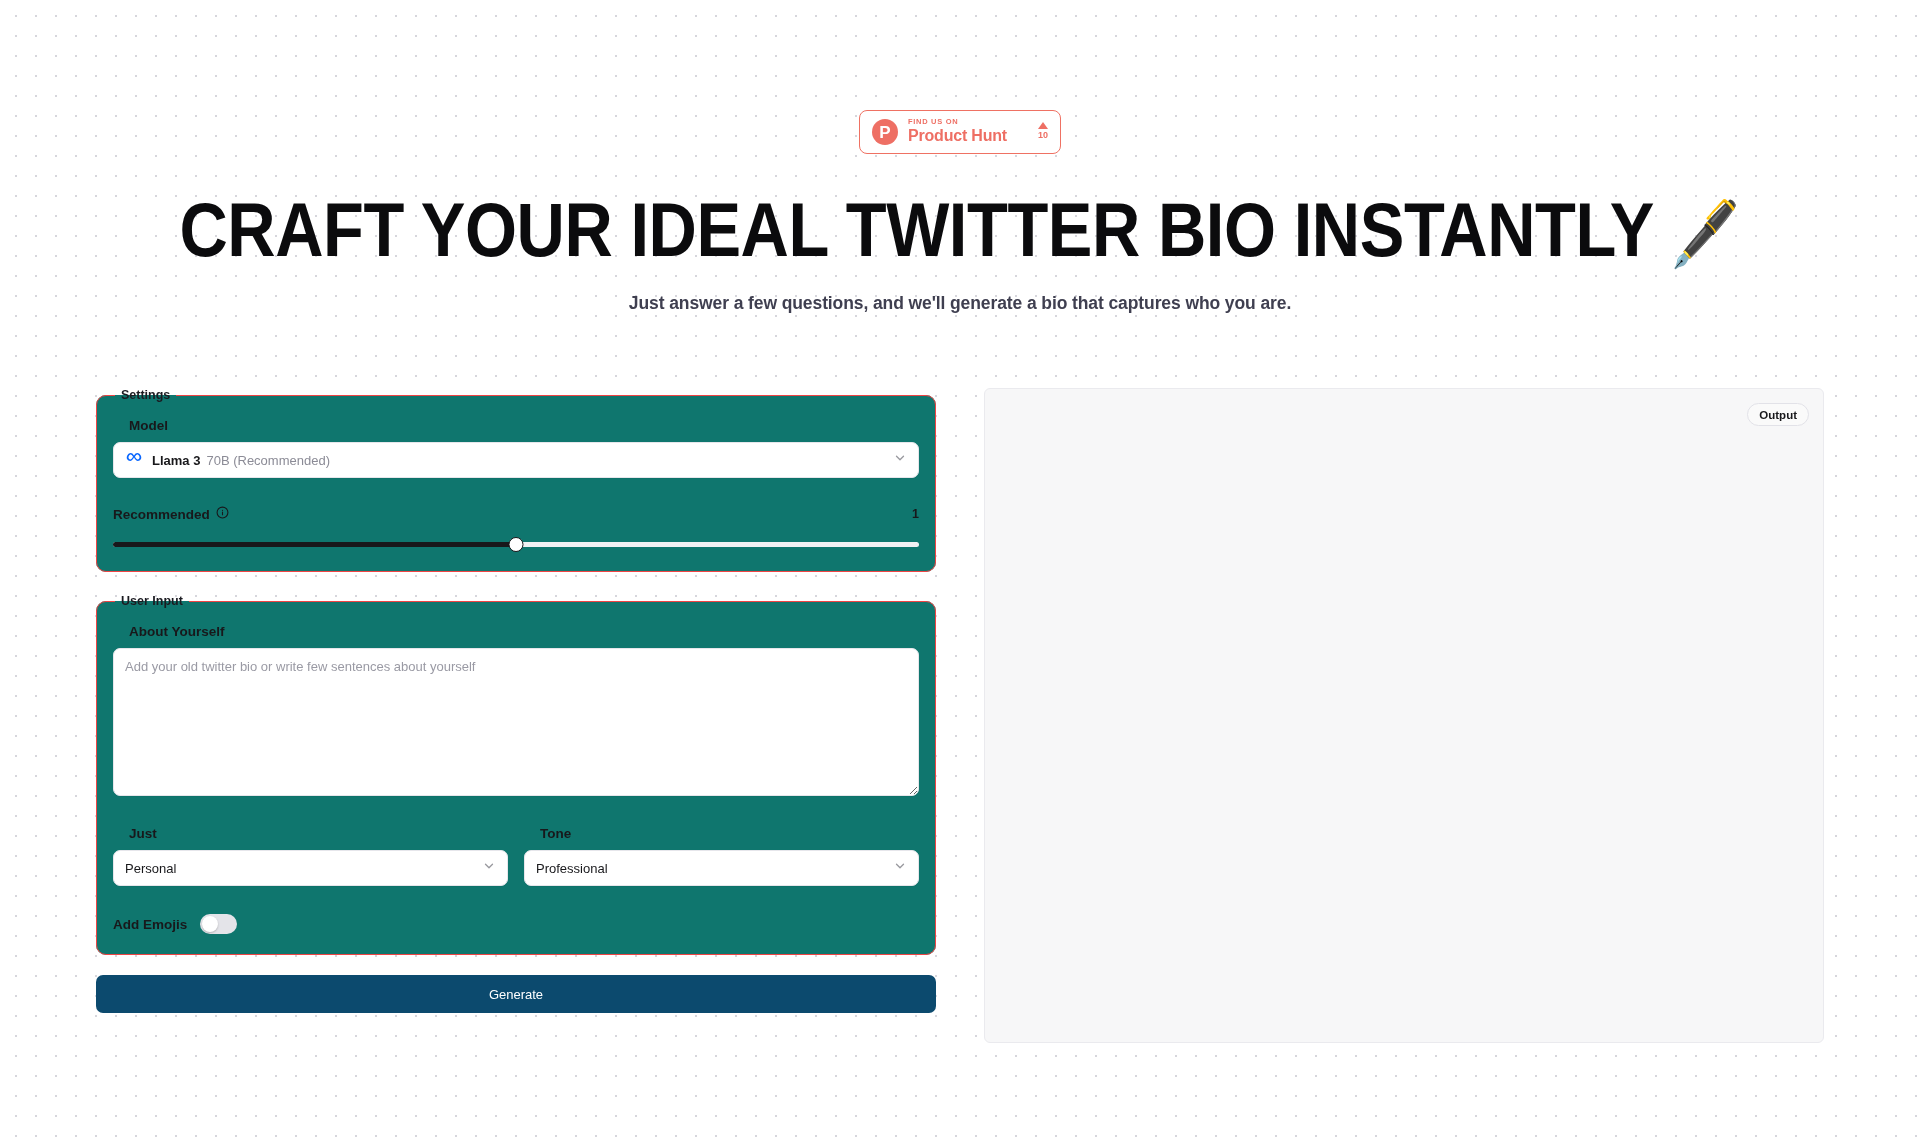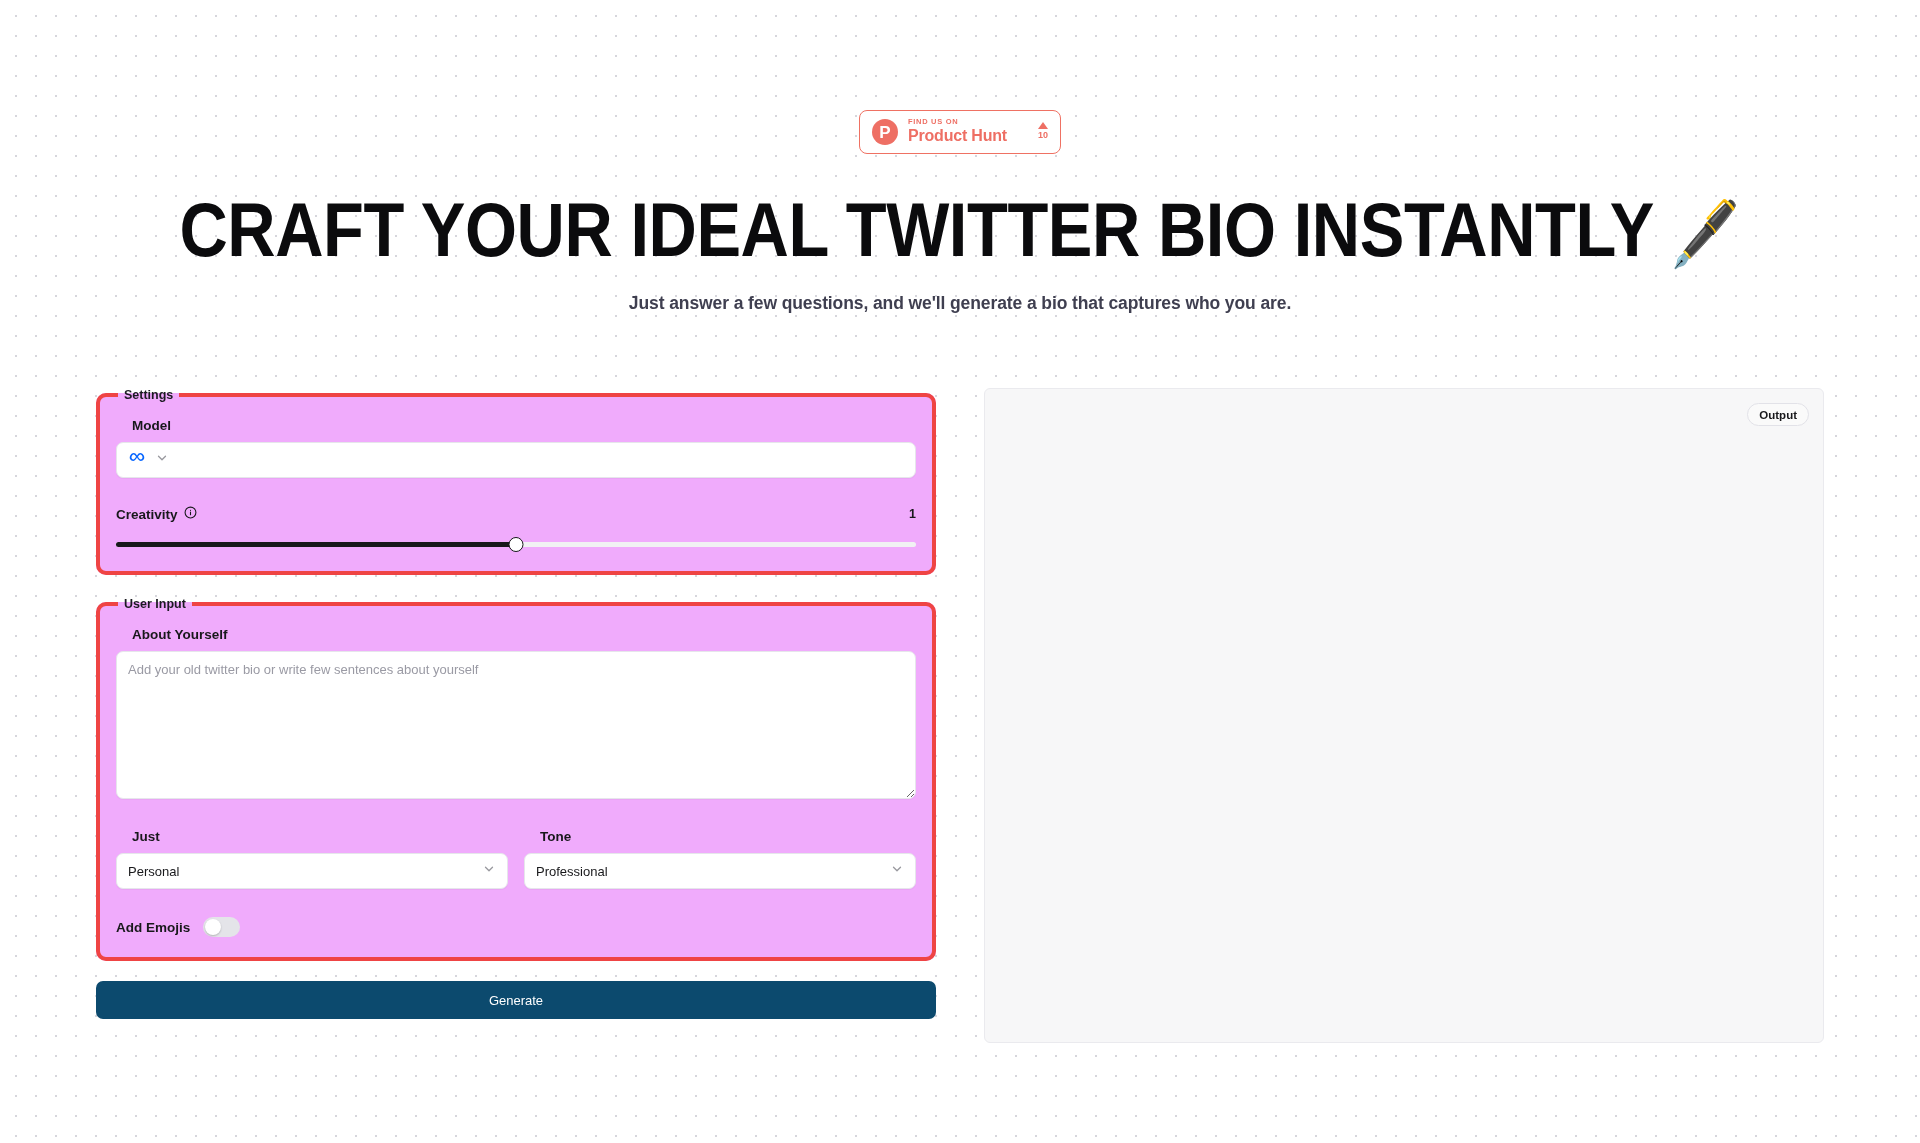--- a/index.html
+++ b/index.html
@@ -121,23 +121,23 @@
     left: 96px;
     width: 1728px;
     display: flex;
     gap: 48px;
     align-items: flex-start;
   }
   .col-left { width: 840px; flex: 0 0 840px; }
   .col-right { flex: 1 1 auto; }
 
   fieldset {
-    border: 4px solid #ef4444;
+    border: 1px solid #ef4444;
     border-radius: 10px;
-    background: #f0abfc;
+    background: #0f766e;
     padding: 16px 16px 20px 16px;
   }
   legend {
     font-size: 12.5px;
     font-weight: bold;
     color: #1b1b21;
     padding: 0 6px;
     margin-left: 2px;
   }
 
@@ -349,30 +349,34 @@
       <fieldset>
         <legend>Settings</legend>
 
         <label class="field-label">Model</label>
         <div class="select-box">
           <span>
             <svg width="18" height="18" viewBox="0 0 24 24" aria-hidden="true">
               <path d="M3.2 8.2C4.4 6.4 6 5.4 7.6 5.4c1.7 0 3 1.1 4.4 3.3 1.4-2.2 2.7-3.3 4.4-3.3 1.6 0 3.2 1 4.4 2.8 1.1 1.7 1.2 4 .2 5.6-.9 1.4-2.3 2.2-3.8 2.2-2 0-3.4-1.6-5.2-4.6-1.8 3-3.2 4.6-5.2 4.6-1.5 0-2.9-.8-3.8-2.2-1-1.6-.9-3.9.2-5.6zm2 1.1c-.7 1-.7 2.5-.1 3.5.5.8 1.2 1.2 2 1.2 1.1 0 2.1-1.2 3.6-3.7-1.2-2-2.2-3-3.1-3-.9 0-1.8.7-2.4 2zm13.6 0c-.6-1.3-1.5-2-2.4-2-.9 0-1.9 1-3.1 3 1.5 2.5 2.5 3.7 3.6 3.7.8 0 1.5-.4 2-1.2.6-1 .6-2.5-.1-3.5z" fill="#0866ff"></path>
             </svg>
           </span>
+          <span class="select-value">
+            <span class="model-name">Llama 3</span>
+            <span class="model-variant">70B (Recommended)</span>
+          </span>
           <span class="chev">
             <svg width="14" height="14" viewBox="0 0 24 24" fill="none" stroke="#54545e" stroke-width="2.2" stroke-linecap="round" stroke-linejoin="round">
                 <polyline points="6 9 12 15 18 9"></polyline>
               </svg>
           </span>
         </div>
 
         <div class="creativity-row">
           <span class="creativity-left">
-            <span>Creativity</span>
+            <span>Recommended</span>
             <span>
               <svg width="13" height="13" viewBox="0 0 24 24" fill="none" stroke="#18181b" stroke-width="2" stroke-linecap="round" stroke-linejoin="round">
                   <circle cx="12" cy="12" r="10"></circle>
                   <line x1="12" y1="16" x2="12" y2="11"></line>
                   <line x1="12" y1="8" x2="12.01" y2="8"></line>
                 </svg>
             </span>
           </span>
           <span class="creativity-value">1</span>
         </div>

